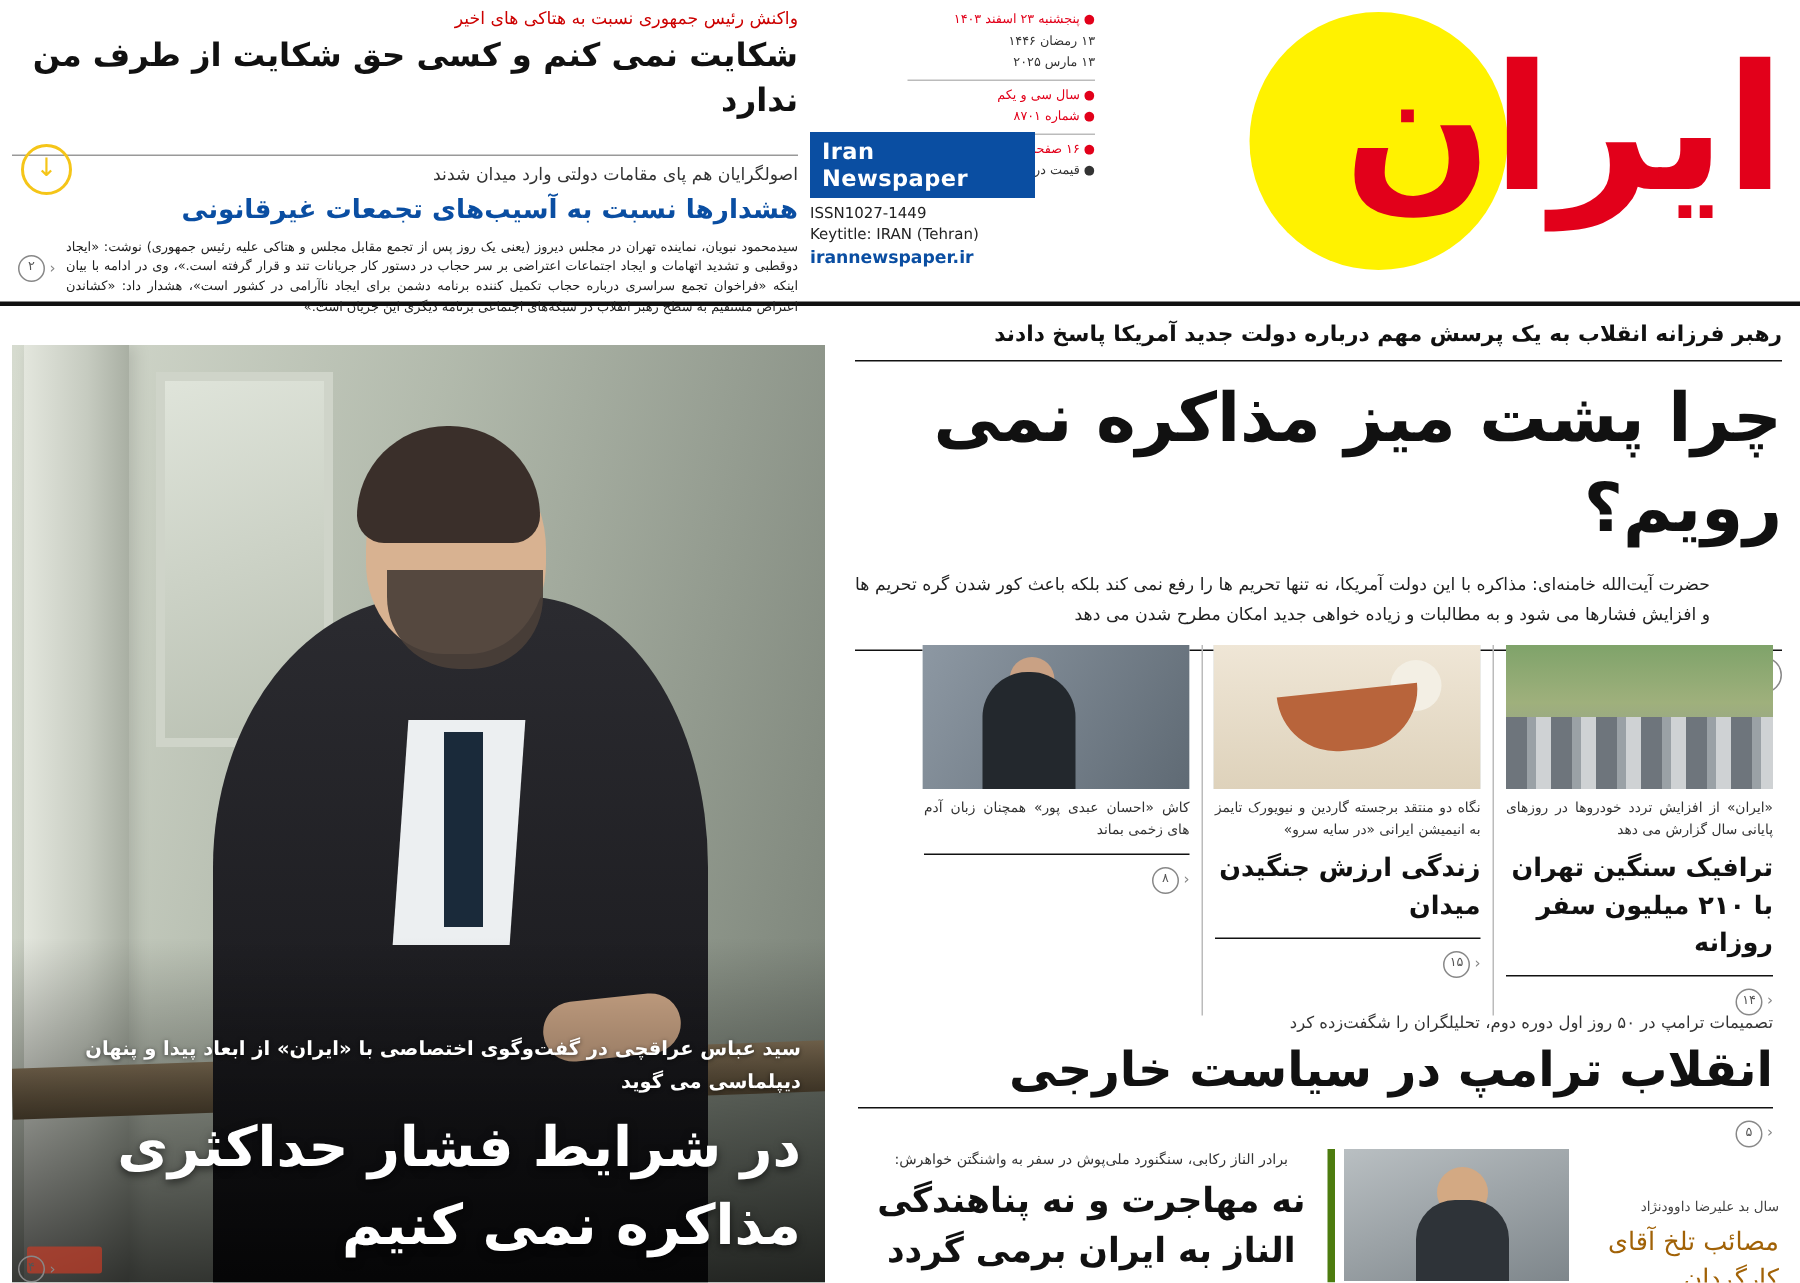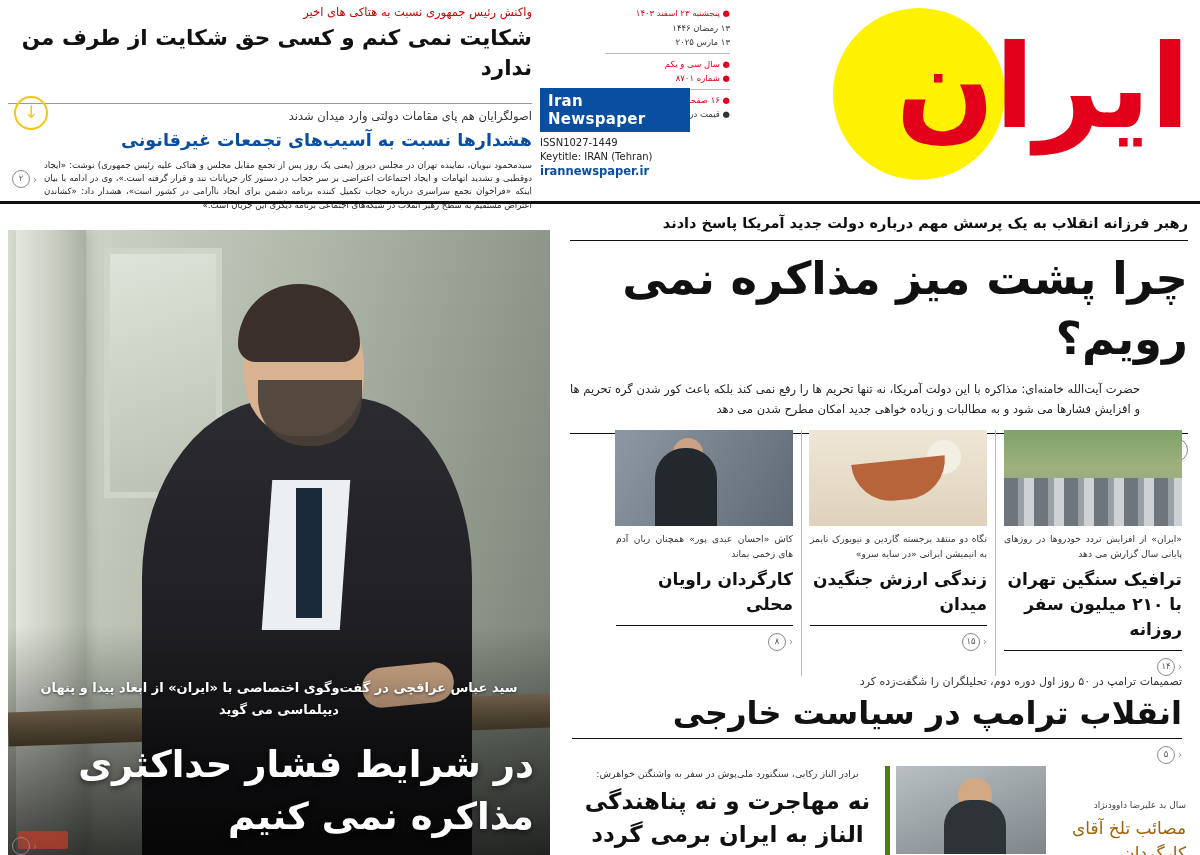--- a/index.html
+++ b/index.html
@@ -475,28 +475,27 @@
     padding: 0 16px;
     direction: rtl;
     text-align: right;
     color: #fff;
   }
   .pf-kicker {
     font-size: 13px;
     line-height: 22px;
     font-weight: bold;
     text-shadow: 0 1px 3px rgba(0,0,0,.6);
-    text-align: center;
   }
   .pf-title {
     font-size: 37px;
     font-weight: bold;
     line-height: 52px;
     text-shadow: 0 2px 6px rgba(0,0,0,.6);
-    margin-top: 18px;
+    margin-top: 6px;
   }
   .pf-stamp {
     position: absolute;
     left: 10px;
     bottom: 6px;
     width: 50px; height: 18px;
     background: rgba(190,60,40,.75);
     border-radius: 2px;
   }
   .photo-foot {
@@ -634,21 +633,20 @@
           <span class="ring">۱۵</span>
         </span>
       </div>
     </div>
 
     <div class="card">
       <div class="card-img">
           <div class="img-ph ph-interview"></div>
         </div>
       <div class="card-cap">کاش «احسان عبدی پور» همچنان زبان آدم های زخمی بماند</div>
-      <div class="card-head">کارگردان راویان محلی</div>
       <div class="card-foot">
         <span class="page-ref">
           <span class="tri">‹</span>
           <span class="ring">۸</span>
         </span>
       </div>
     </div>
   </div>
 
   <div class="trump">

